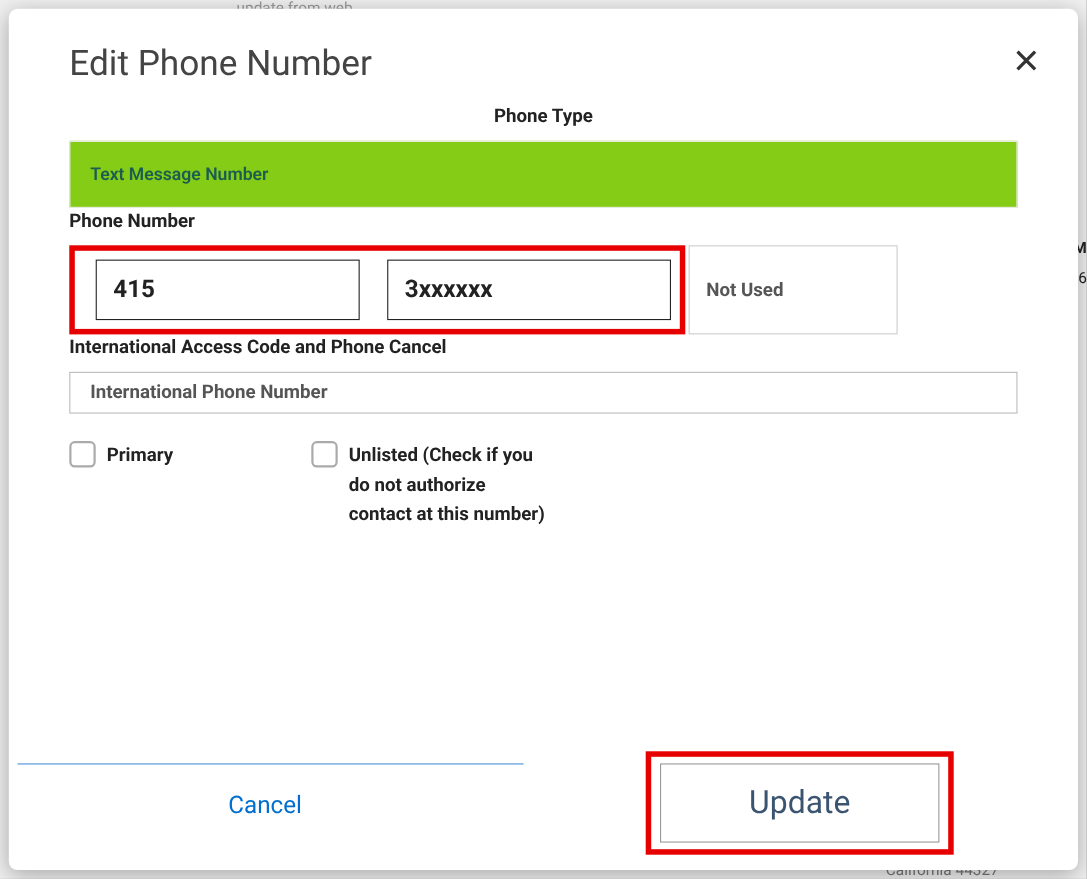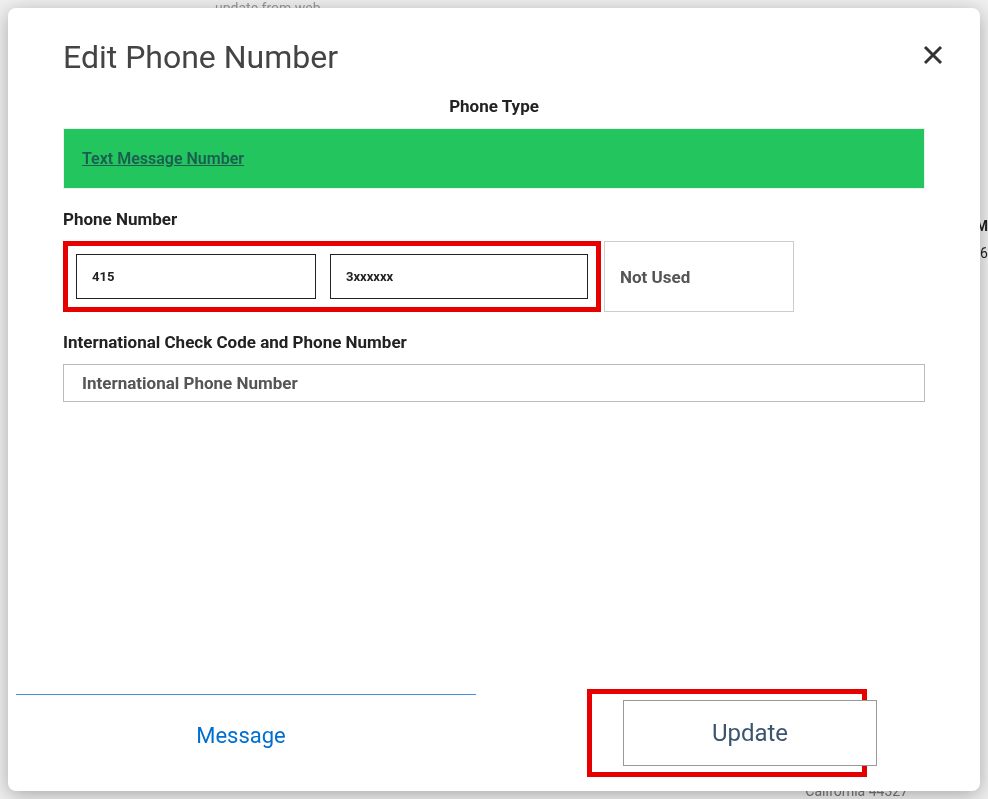--- a/index.html
+++ b/index.html
@@ -77,55 +77,55 @@
       padding: 0 55px 0 55px;
       overflow: auto;
     }
     
     .form-label {
       display: block;
       font-size: 17px;
       font-weight: 700;
       color: #222;
       margin-bottom: 12px;
-      margin-top: 20px;
+      margin-top: 2px;
     }
     
     .phone-type-box {
-      background: #22c55e;
+      background: #84cc16;
       border: 1px solid #eee;
       padding: 20px 18px;
       font-size: 16px;
       color: #1b5e50;
       font-weight: 600;
       width: 100%;
-      text-decoration: underline;
     }
     
     .phone-row {
       display: flex;
       gap: 0;
       position: relative;
     }
     
     .highlight-box-red {
       border: 5px solid #e60000;
       padding: 8px;
       display: flex;
       gap: 14px;
     }
     
     .input-field {
       border: 1px solid #222;
       padding: 14px 15px;
-      font-size: 13px;
+      font-size: 22px;
       font-weight: 700;
       color: #222;
       font-family: inherit;
       outline: none;
+      margin-left: 11px;
     }
     
     .input-area {
       width: 240px;
     }
     
     .input-phone {
       width: 258px;
     }
     
@@ -235,26 +235,25 @@
       border: 5px solid #e60000;
       padding: 6px 8px;
       width: 280px;
     }
     
     .btn-update {
       width: 100%;
       background: #fff;
       border: 1px solid #999;
       color: #3b5571;
-      font-size: 24px;
+      font-size: 29px;
       font-weight: 400;
       padding: 18px 40px;
       cursor: pointer;
       font-family: inherit;
-      margin-left: 23px;
     }
   </style>
 </head>
 <body>
 
 <div class="backdrop">
   <span class="backdrop-text" style="top:0; left:215px;">update from web</span>
   <span class="backdrop-text" style="top:218px; right:0; font-weight:700; color:#222;">M</span>
   <span class="backdrop-text" style="top:245px; right:0; color:#222;">36</span>
   <span class="backdrop-text" style="bottom:0; right:80px; color:#777;">California 44327</span>
@@ -276,28 +275,38 @@
     
     <label class="form-label">Phone Number</label>
     <div class="phone-row">
       <div class="highlight-box-red">
         <input class="input-field input-area" type="text" value="415" style="">
         <input class="input-field input-phone" type="text" value="3xxxxxx" style="">
       </div>
       <input class="input-ext" type="text" placeholder="Not Used" style="">
     </div>
     
-    <label class="form-label">International Check Code and Phone Number</label>
+    <label class="form-label">International Access Code and Phone Cancel</label>
     <input class="input-intl" type="text" placeholder="International Phone Number" style="">
     
+    <div class="checkbox-row">
+      <div class="checkbox-item">
+        <div class="checkbox"></div>
+        <span class="checkbox-label">Primary</span>
+      </div>
+      <div class="checkbox-item">
+        <div class="checkbox"></div>
+        <span class="checkbox-label">Unlisted (Check if you do not authorize contact at this number)</span>
+      </div>
+    </div>
   </div>
 
   <div class="footer-divider"></div>
 
   <div class="modal-footer">
-    <button class="btn-cancel">Message</button>
+    <button class="btn-cancel">Cancel</button>
     <div class="btn-update-wrap">
       <div class="btn-update-highlight">
         <button class="btn-update">Update</button>
       </div>
     </div>
   </div>
 </div>
 
 </body></html>

